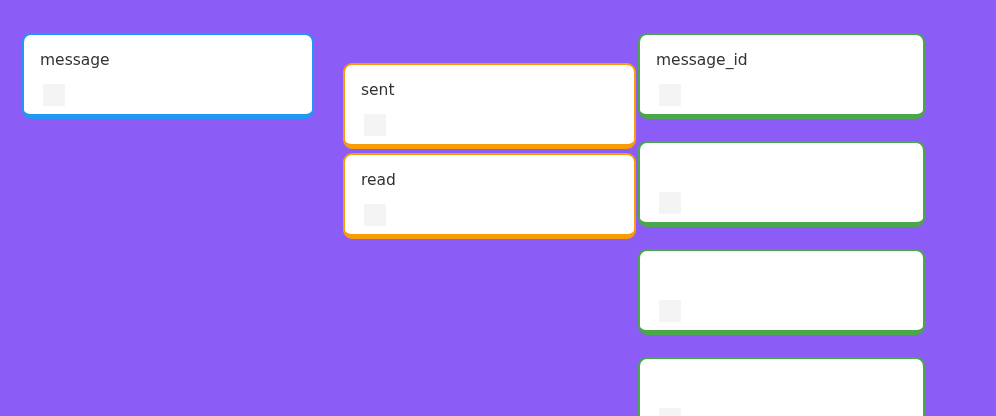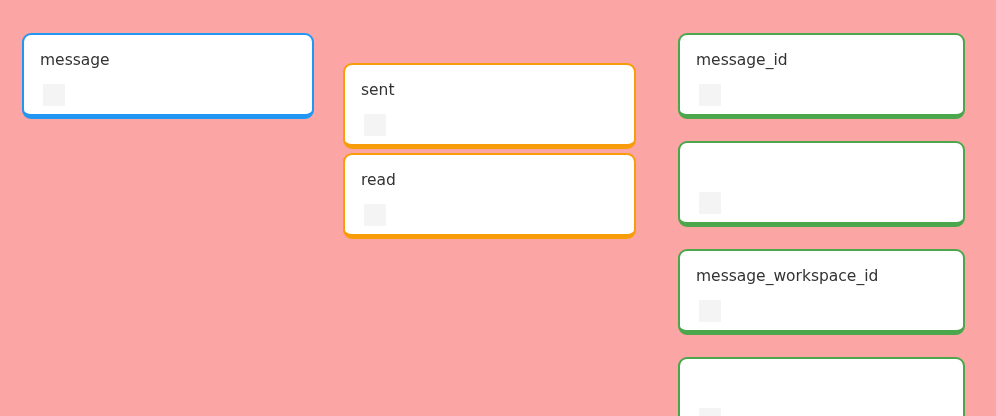--- a/index.html
+++ b/index.html
@@ -12,33 +12,33 @@
     height: 416px;
     overflow: hidden;
     font-family: "DejaVu Sans", sans-serif;
     -webkit-font-smoothing: antialiased;
   }
 
   #stage {
     position: relative;
     width: 996px;
     height: 416px;
-    background: #fca5a5;
+    background: #8b5cf6;
     overflow: hidden;
   }
 
   
   .column {
     position: absolute;
     top: 0;
     height: 416px;
   }
   .col-root     { left: 22px;  width: 292px; }
   .col-middle   { left: 343px; width: 293px; margin-top: 30px; }
-  .col-leaf     { left: 678px; width: 287px; }
+  .col-leaf     { left: 638px; width: 287px; }
 
   
   .card {
     position: absolute;
     left: 0;
     width: 100%;
     height: 86px;
     box-sizing: border-box;
     background: #ffffff;
     border-style: solid;
@@ -103,21 +103,20 @@
     <div class="card green" style="top:33px">
       <span class="card-label">message_id</span>
       <span class="card-thumb"></span>
     </div>
 
     <div class="card green" style="top:141px">
       <span class="card-thumb"></span>
     </div>
 
     <div class="card green" style="top:249px">
-      <span class="card-label">message_workspace_id</span>
       <span class="card-thumb"></span>
     </div>
 
     <div class="card green" style="top:357px">
       <span class="card-thumb"></span>
     </div>
 
   </div>
 
 </div>

